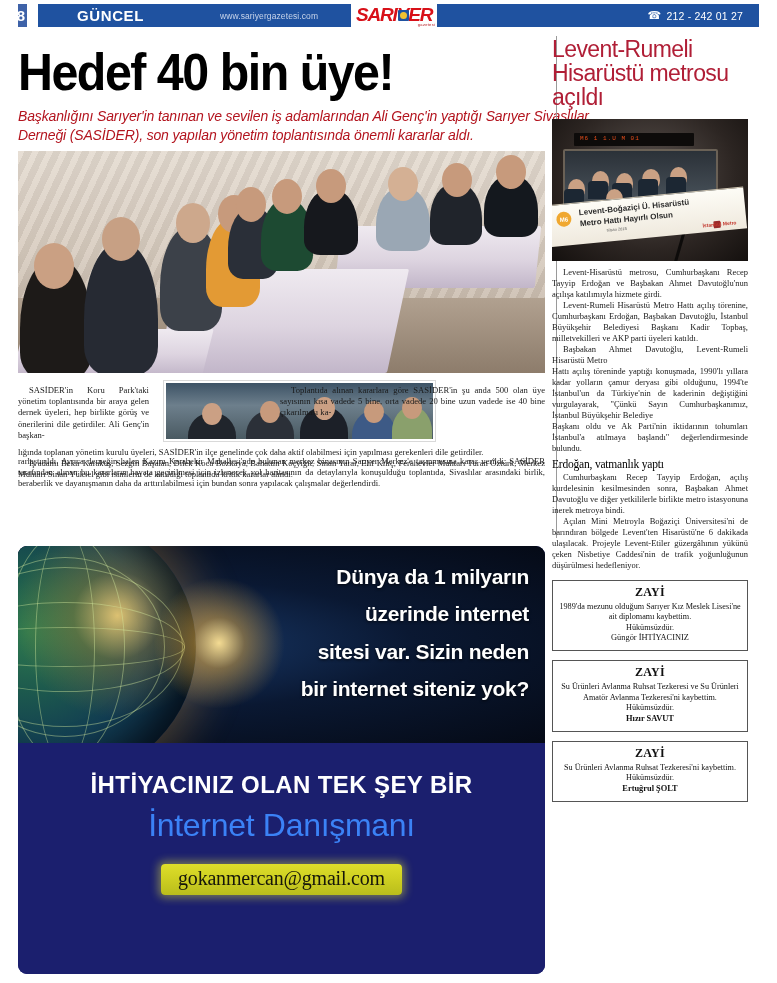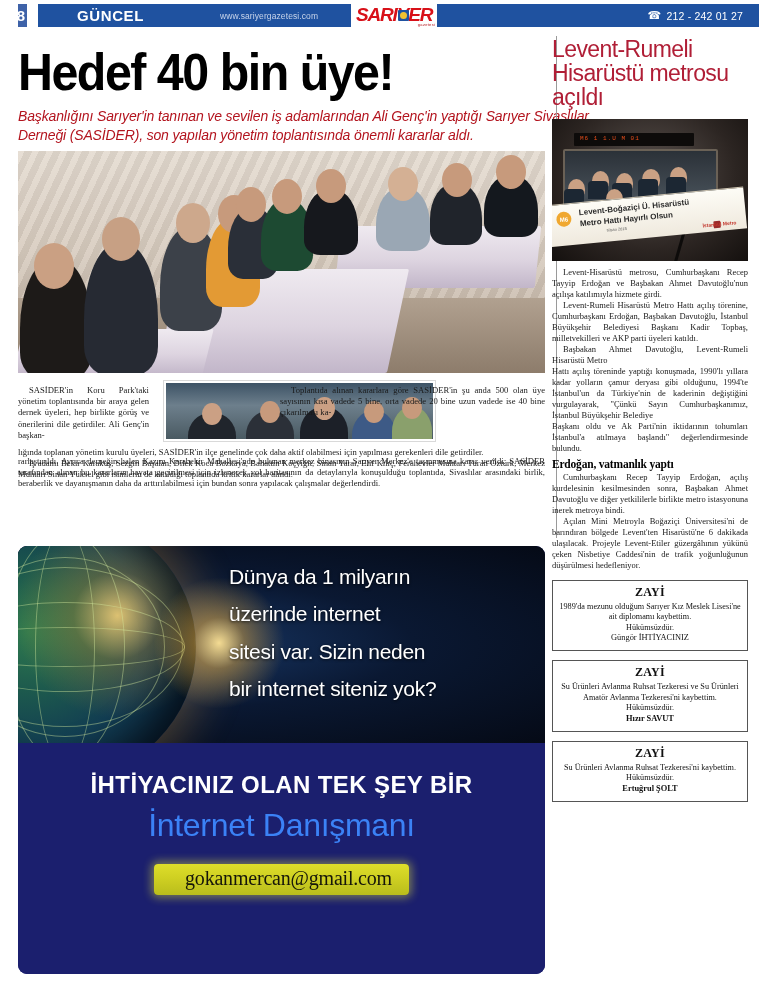--- a/index.html
+++ b/index.html
@@ -315,21 +315,21 @@
     font-family: "Liberation Serif", serif;
     font-size: 8.5px;
     line-height: 1.30;
     color: #1a1a1a;
     text-align: justify;
     margin: 0;
   }
   .side-txt .ind { text-indent: 11px; display:block; }
   .side-sub {
     font-family: "Liberation Serif", serif;
-    font-weight: bold;
+    font-weight: normal;
     font-size: 11.5px;
     color: #000;
     margin: 3px 0 2px 0;
     letter-spacing: -0.2px;
   }
 
   
   .zayi {
     border: 1px solid #555;
     margin-top: 9px;
@@ -392,22 +392,23 @@
     position: absolute;
     left: 126px; top: 22px;
     width: 150px; height: 150px;
     background: radial-gradient(circle, rgba(255,228,150,.95) 0%, rgba(255,186,60,.42) 24%, rgba(255,160,30,0) 62%);
     border-radius: 50%;
   }
   .ad-lines {
     position: absolute;
     right: 16px; top: 12px;
     width: 300px;
-    font-family: "Liberation Sans", sans-serif;
-    font-weight: normal;
+    text-align: right;
+    font-family: "Liberation Sans", sans-serif;
+    font-weight: bold;
     font-size: 21px;
     line-height: 1.78;
     color: #ffffff;
     letter-spacing: -0.3px;
     text-shadow: 0 1px 3px rgba(0,0,0,.7);
   }
   .ad-bottom {
     position: relative;
     width: 100%; height: 231px;
     background: #1b1f6e;
@@ -424,21 +425,21 @@
   .ad-l2 {
     font-family: "Liberation Sans", sans-serif;
     font-size: 32px;
     color: #3b82f6;
     margin-top: 8px;
     letter-spacing: -0.3px;
   }
   .ad-mail {
     display: inline-block;
     margin-top: 20px;
-    padding: 3px 17px 5px 31px;
+    padding: 3px 17px 5px 17px;
     background: linear-gradient(180deg,#dede2a 0%, #cfd022 45%, #b9bd1c 100%);
     border-radius: 4px;
     font-family: "Liberation Serif", serif;
     font-size: 20px;
     color: #16160a;
     box-shadow: 0 0 9px 3px rgba(224,224,60,.45);
     letter-spacing: -0.2px;
   }
 </style>
 </head>

